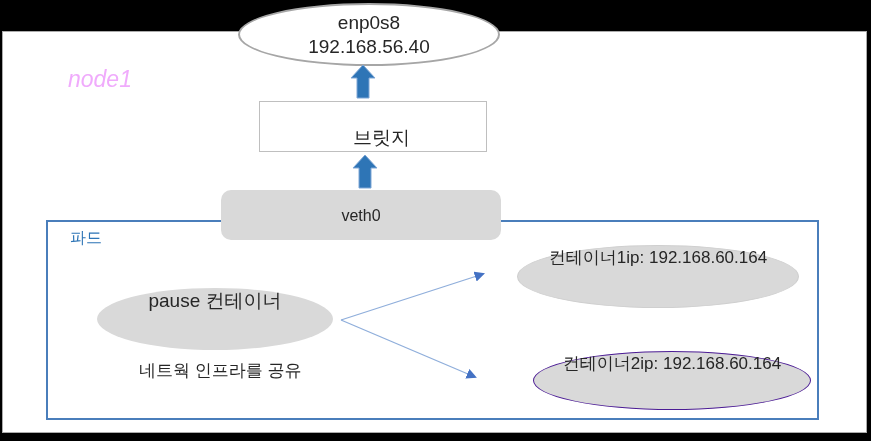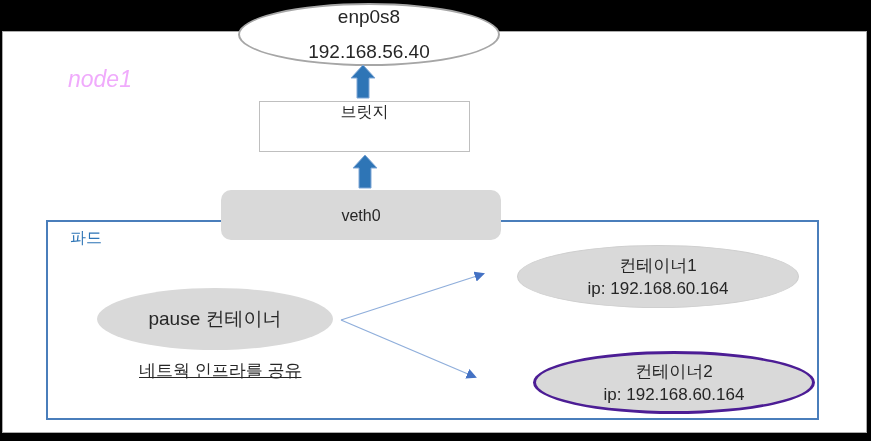--- a/index.html
+++ b/index.html
@@ -32,36 +32,37 @@
 
   .eth-ellipse {
     left: 238px; top: 3px;
     width: 258px; height: 59px;
     background: #ffffff;
     border: 2px solid #a6a6a6;
     border-radius: 50%;
     display: flex;
     flex-direction: column;
     align-items: center;
-    justify-content: space-between;
+    justify-content: center;
     font-size: 19px;
     line-height: 24px;
     z-index: 3;
   }
 
   .bridge-box {
     left: 259px; top: 101px;
     width: 209px; height: 49px;
     background: #ffffff;
     border: 1px solid #bfbfbf;
     display: flex;
-    align-items: flex-start;
+    align-items: flex-end;
     justify-content: center;
-    font-size: 16px;
+    font-size: 19px;
     z-index: 2;
+    padding-left: 17px;
   }
 
   .veth-box {
     left: 221px; top: 190px;
     width: 280px; height: 50px;
     background: #d9d9d9;
     border-radius: 10px;
     display: flex;
     align-items: center;
     justify-content: center;
@@ -81,50 +82,47 @@
     left: 70px; top: 228px;
     font-size: 16px;
     color: #2e75b6;
     z-index: 2;
   }
 
   .ellipse {
     background: #d9d9d9;
     border-radius: 50%;
     display: flex;
-    flex-direction: column;
-    align-items: center;
     justify-content: center;
     z-index: 2;
   }
   .pause-ellipse {
     left: 97px; top: 288px;
     width: 236px; height: 62px;
     font-size: 19px;
   }
   .container1-ellipse {
     left: 517px; top: 245px;
     width: 280px; height: 61px;
     font-size: 17px;
     line-height: 23px;
     border: 1px solid #cfcfcf;
   }
   .container2-ellipse {
     left: 533px; top: 351px;
     width: 276px; height: 57px;
     font-size: 17px;
     line-height: 23px;
-    border: 3px solid #4c1d95;
+    border: 1px solid #4c1d95;
   }
 
   .share-note {
     left: 139px; top: 359px;
     font-size: 17px;
     z-index: 2;
-    text-decoration: underline;
   }
 
   .arrow-layer {
     left: 0; top: 0;
     width: 871px; height: 441px;
     z-index: 4;
     pointer-events: none;
   }
 </style>
 </head>

